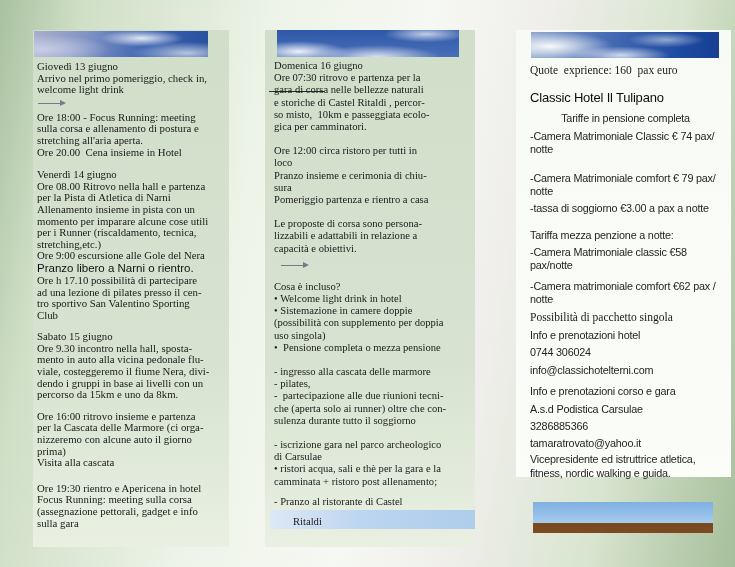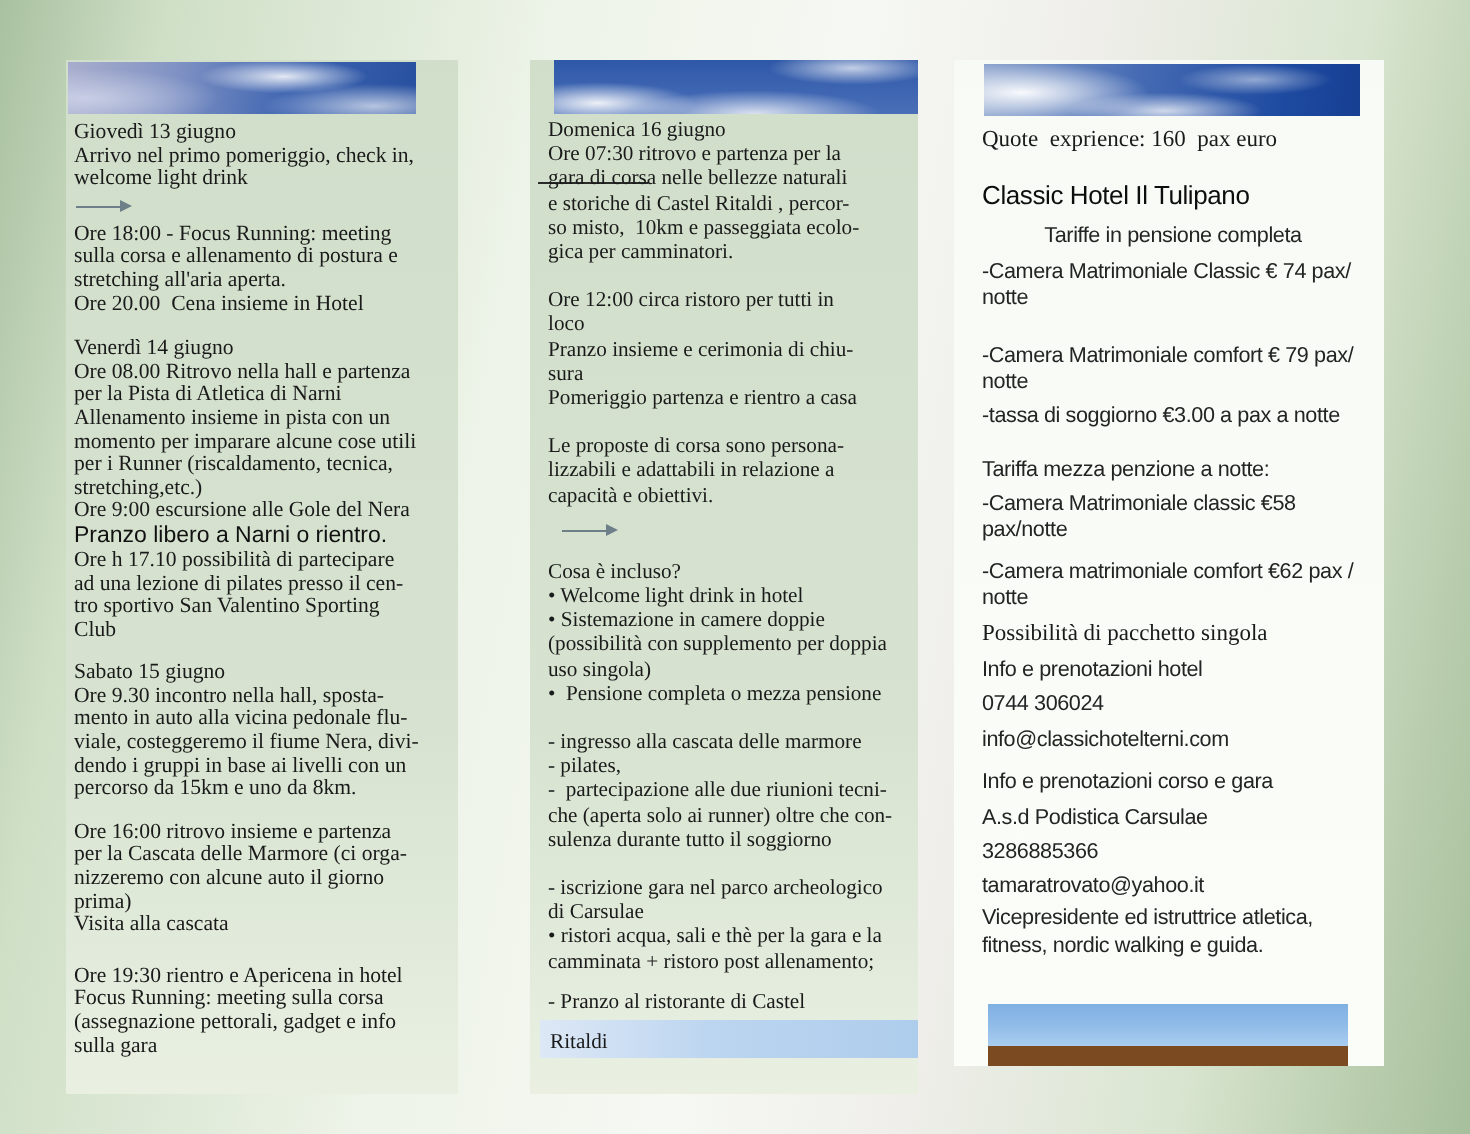--- a/index.html
+++ b/index.html
@@ -28,21 +28,21 @@
   .content{position:absolute;}
   .tblock{white-space:pre-wrap;}
   .left-serif{font-size:10.8px;line-height:11.6px;}
   .mid-serif{font-size:10.6px;line-height:12.2px;}
   .sans-line{font-family:"Liberation Sans",sans-serif;font-size:11.5px;line-height:13px;color:#111;}
   .arrow{position:relative;width:28px;height:8px;}
   .arrow::before{content:"";position:absolute;left:0;top:4px;width:23px;height:1px;background:#6f7f8a;}
   .arrow::after{content:"";position:absolute;left:22px;top:1px;border-left:6px solid #6f7f8a;border-top:3.5px solid transparent;border-bottom:3.5px solid transparent;}
   .strike-line{position:absolute;left:4px;top:61px;width:55px;height:1px;background:#2b2b2b;}
   .band{height:18px;background:linear-gradient(to right,#dde8f6 0%,#bcd5f0 45%,#aecdec 100%);
-    margin:2px -3px 0 -4px;padding:1px 0 0 5px;}
+    margin:2px -3px 0 -4px;padding:1px 0 0 23px;}
   .r-serif{font-size:11.5px;line-height:13px;}
   .r-sans{font-family:"Liberation Sans",sans-serif;font-size:10.8px;letter-spacing:-0.2px;
     line-height:13.5px;color:#242424;white-space:pre-wrap;}
   .hotel-name{font-family:"Liberation Sans",sans-serif;font-size:13px;letter-spacing:-0.2px;color:#0d0d0d;}
   .landscape{position:absolute;left:17px;top:472px;width:180px;height:31px;}
   .landscape .water{position:absolute;left:0;top:0;width:100%;height:21px;
     background:linear-gradient(180deg,#7fb0e2 0%,#93bde9 55%,#a8cdf0 100%);}
   .landscape .earth{position:absolute;left:0;top:21px;width:100%;height:10px;background:#7b4a21;}
   .mb13{margin-bottom:13px;}.mb12{margin-bottom:12px;}.mb11{margin-bottom:11px;}
   .mb10{margin-bottom:10px;}.mb8{margin-bottom:8px;}.mb6{margin-bottom:6px;}.mb14{margin-bottom:14px;}
@@ -87,21 +87,21 @@
 nizzeremo con alcune auto il giorno
 prima)
 Visita alla cascata</div>
       <div class="tblock left-serif">Ore 19:30 rientro e Apericena in hotel
 Focus Running: meeting sulla corsa
 (assegnazione pettorali, gadget e info
 sulla gara</div>
     </div>
   </div>
 
-  <div class="panel panel-green" style="left:265px;top:30px;width:194px;height:517px;">
+  <div class="panel panel-green" style="left:265px;top:30px;width:210px;height:517px;">
     <div class="sky sky-mid" style="left:12px;top:0px;width:182px;height:27px;"></div>
     <div class="strike-line"></div>
     <div class="content" style="left:9px;top:30px;right:3px;">
       <div class="tblock mid-serif mb12">Domenica 16 giugno
 Ore 07:30 ritrovo e partenza per la
 gara di corsa nelle bellezze naturali
 e storiche di Castel Ritaldi , percor-
 so misto,  10km e passeggiata ecolo-
 gica per camminatori.</div>
       <div class="tblock mid-serif mb12">Ore 12:00 circa ristoro per tutti in
@@ -128,21 +128,21 @@
 di Carsulae
 • ristori acqua, sali e thè per la gara e la
 camminata + ristoro post allenamento;</div>
       <div class="tblock mid-serif">- Pranzo al ristorante di Castel</div>
       <div class="band">
         <span class="mid-serif"> Ritaldi</span>
       </div>
     </div>
   </div>
 
-  <div class="panel panel-white" style="left:477px;top:30px;width:215px;height:503px;">
+  <div class="panel panel-white" style="left:516px;top:30px;width:215px;height:447px;">
     <div class="sky sky-right" style="left:15px;top:2px;width:188px;height:26px;"></div>
     <div class="content" style="left:14px;top:34px;right:10px;">
       <div class="tblock r-serif mb13">Quote  exprience: 160  pax euro</div>
       <div class="hotel-name" style="margin-bottom:7px;">Classic Hotel  Il Tulipano</div>
       <div class="r-sans" style="margin-bottom:4px;text-align:center;">Tariffe in pensione completa</div>
       <div class="r-sans" style="margin-bottom:15px;">-Camera Matrimoniale Classic € 74 pax/
 notte</div>
       <div class="r-sans" style="margin-bottom:3px;">-Camera Matrimoniale comfort € 79 pax/
 notte</div>
       <div class="r-sans mb14">-tassa di soggiorno €3.00 a pax a notte</div>

